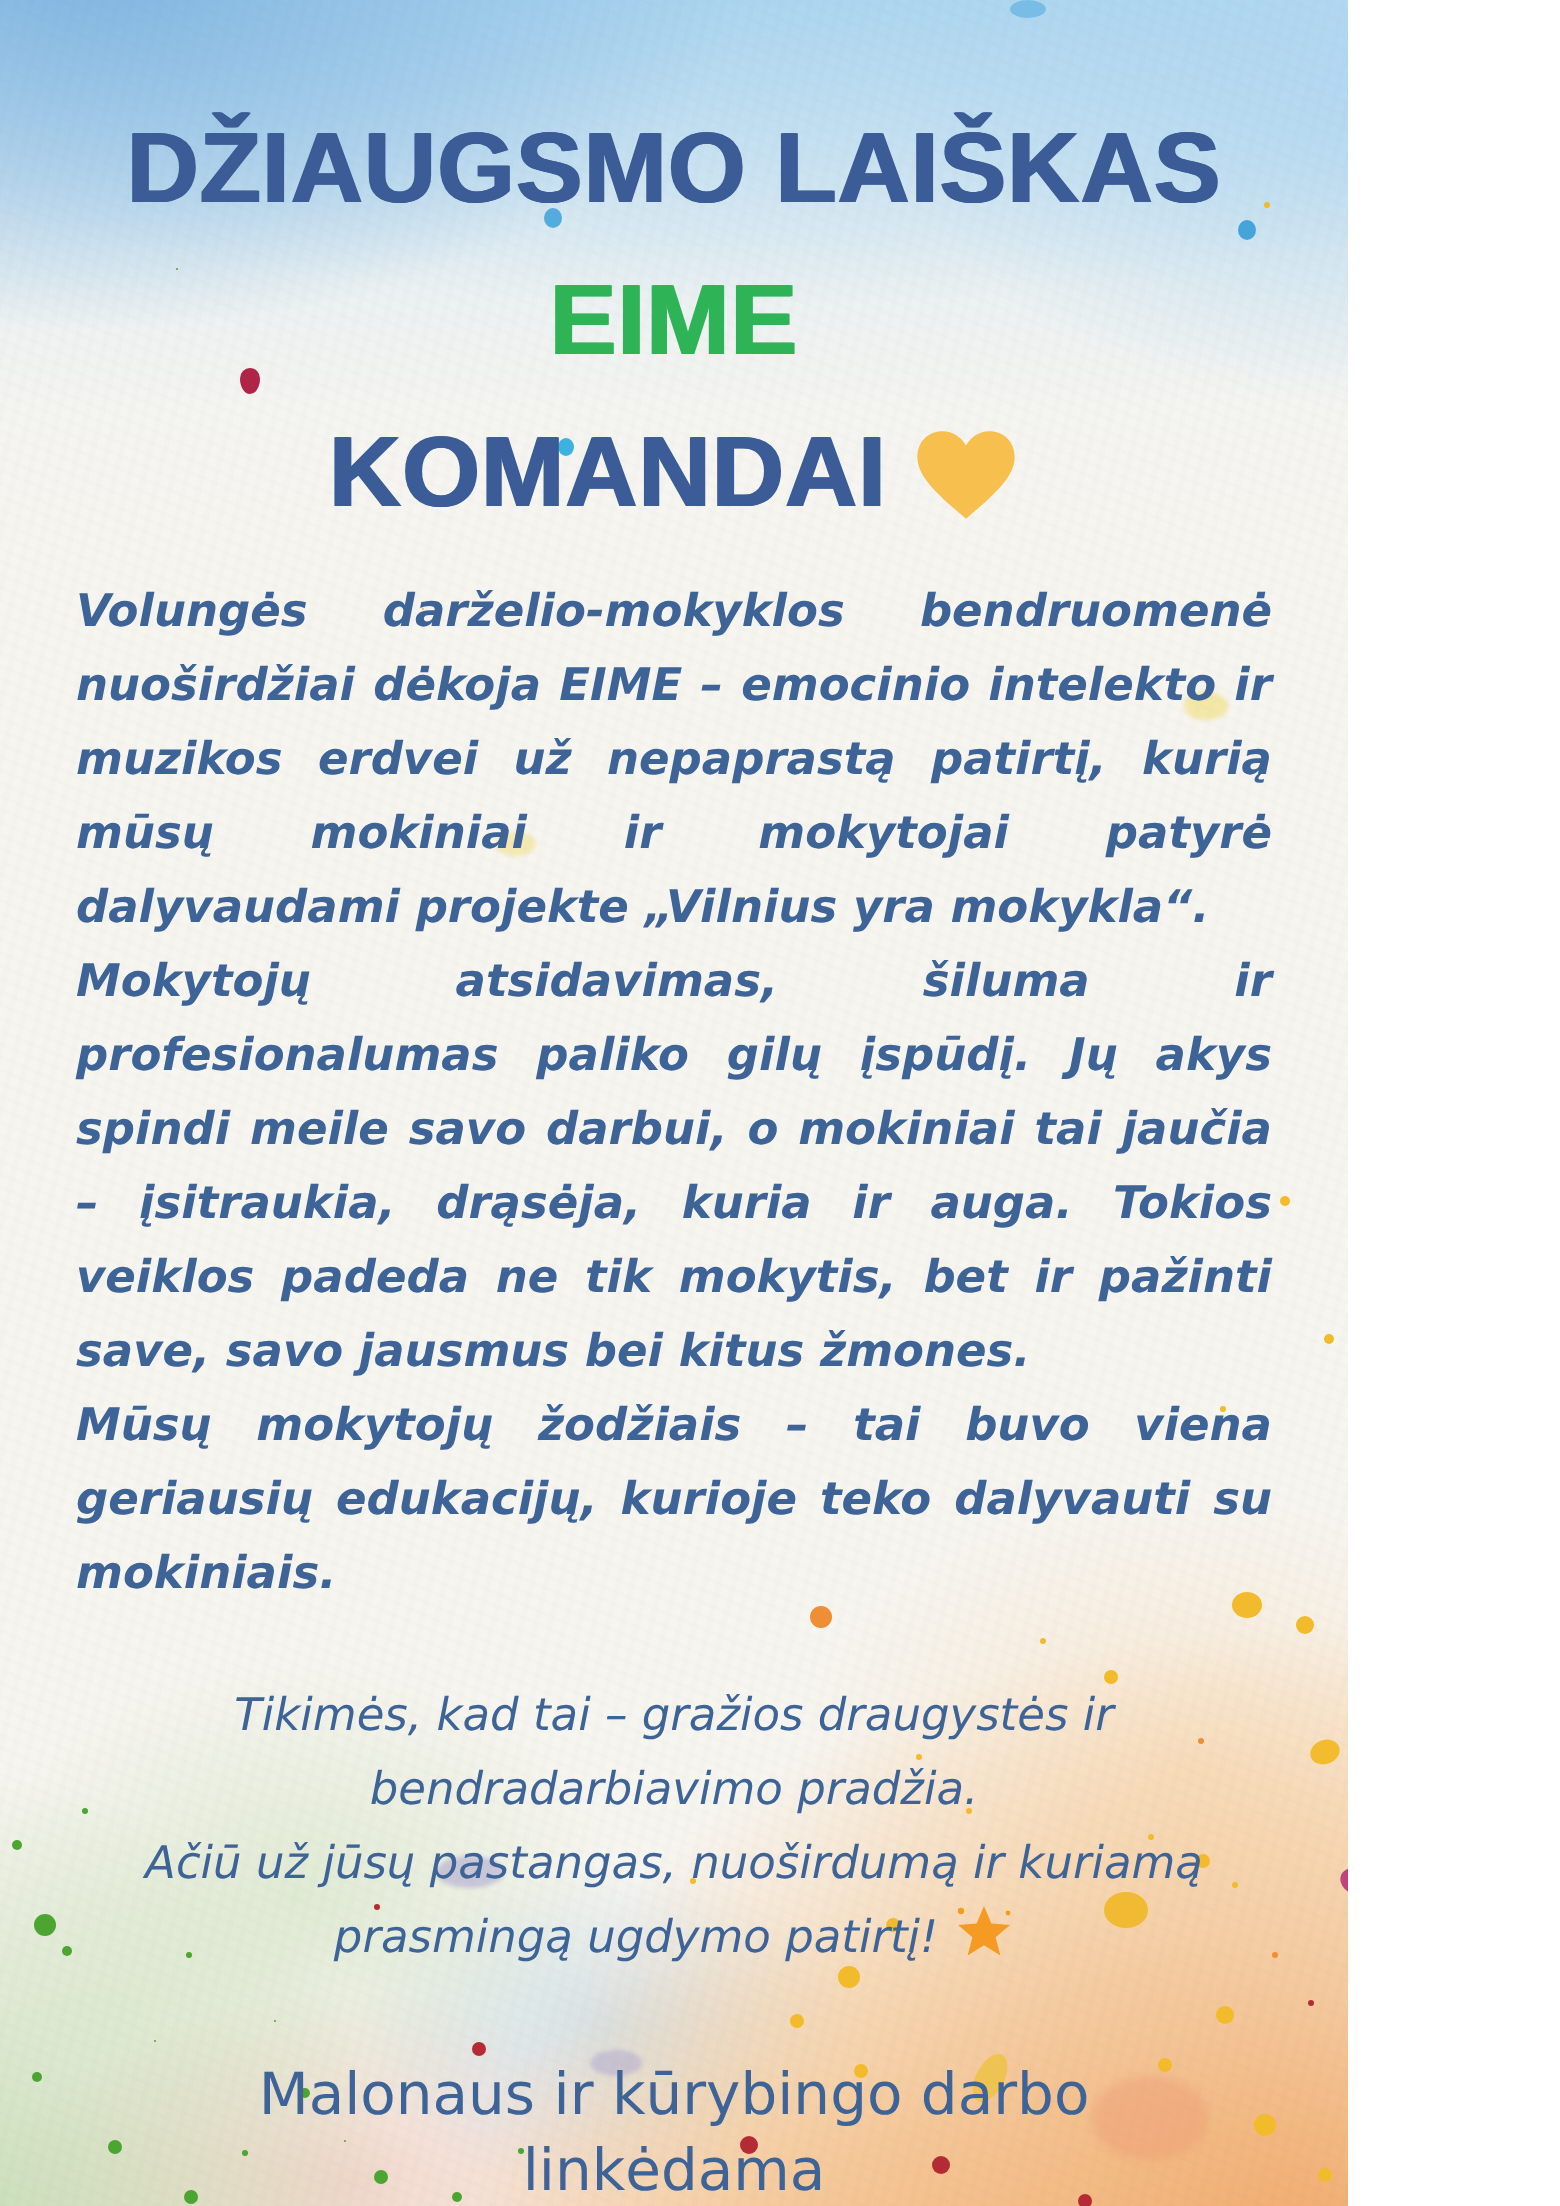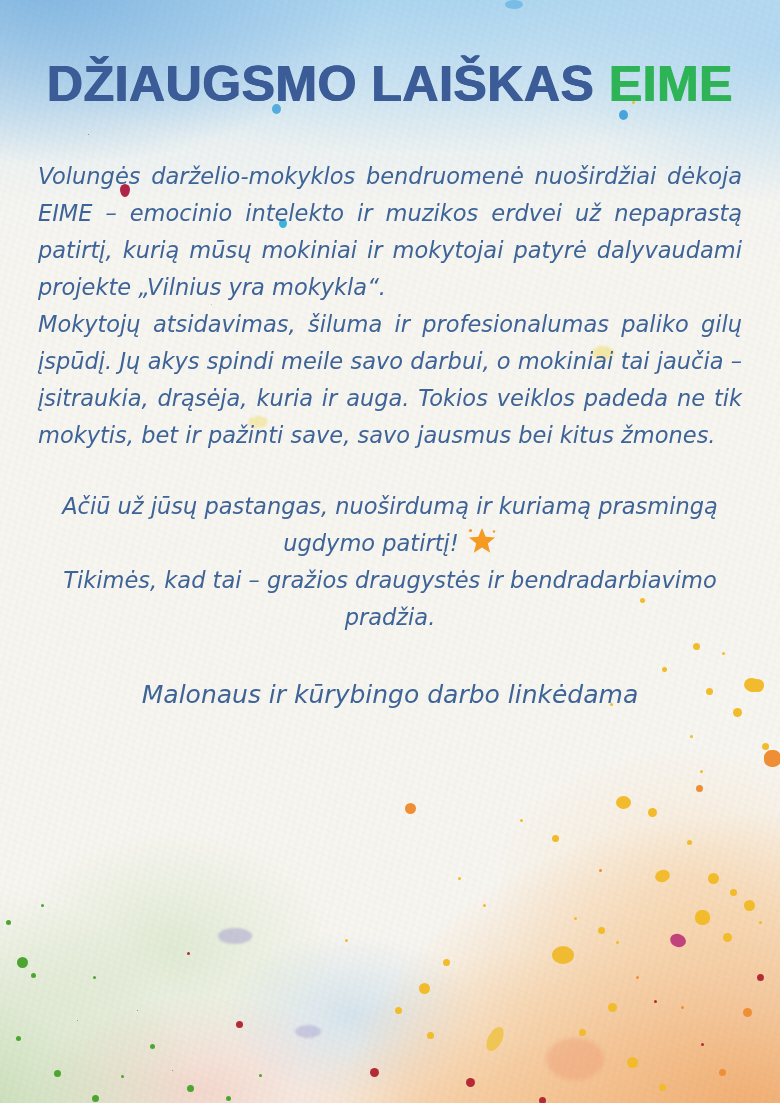--- a/index.html
+++ b/index.html
@@ -1,18 +1,18 @@
 <!DOCTYPE html>
 <html style="--title-blue: #3b5c96; --accent-green: #2eb457; --body-text: #3d6397; --heart: #f7c04e; --star: #f59a23;"><head>
 <meta charset="utf-8">
 <style>
   html,body{margin:0;padding:0;}
   body{width:780px;height:1103px;overflow:hidden;}
   .page{
-    position:relative;width:780px;height:1103px;
+    position:relative;width:674px;height:1103px;
     background:#f7f5f0;
     font-family:"DejaVu Sans",sans-serif;
     overflow:hidden;
   }
   
   .bg{
     position:absolute;inset:0;z-index:0;
     background:
       
       radial-gradient(ellipse 430px 240px at 6% -2%, rgba(110,170,220,.80), rgba(140,190,230,.45) 52%, rgba(160,200,235,0) 78%),
@@ -71,39 +71,39 @@
     font-family:"Liberation Sans","DejaVu Sans",sans-serif;
     font-weight:700;
     font-size:50px;
     line-height:76px;
     letter-spacing:.5px;
     color:var(--title-blue,#3b5c96);
     text-shadow:.6px 0 0 currentColor,-.6px 0 0 currentColor;
   }
   .t-accent{color:var(--accent-green,#2eb457);}
   .heart{vertical-align:-8px;margin-left:14px;}
-  .body-text{margin:36px 38px 0;}
+  .body-text{margin:14px 38px 0;font-weight:bold;}
   .body-text p{
     margin:0;
     font-style:italic;
     font-size:22.5px;
     line-height:37px;
     color:var(--body-text,#3d6397);
     text-align:justify;
   }
   .closing{margin:34px 34px 0;text-align:center;}
   .closing p{
     margin:0 auto;max-width:706px;
     font-style:italic;font-size:22.5px;line-height:37px;
     color:var(--body-text,#3d6397);
   }
   .star{vertical-align:-5px;margin-left:8px;}
   .signature{margin:40px 34px 0;text-align:center;}
   .signature p{
-    margin:16px;font-style:italic;font-size:25px;line-height:38px;
+    margin:16px;font-size:29px;line-height:38px;
     color:var(--body-text,#3d6397);
   }
 </style>
 </head>
 <body>
 
 <div class="page">
   <div class="bg"></div>
   <div class="paper"></div>
 
@@ -127,33 +127,39 @@
     <span class="blob" style="left:505px;top:0px;width:18px;height:9px;background:#79bde6;"></span>
     <span class="blob" style="left:279px;top:219px;width:8px;height:9px;background:#3cb3df;"></span>
     <span class="blob" style="left:592px;top:346px;width:22px;height:14px;background:rgba(240,214,80,.45);filter:blur(1px);"></span>
     <span class="blob" style="left:248px;top:416px;width:20px;height:12px;background:rgba(240,214,80,.40);filter:blur(1px);"></span>
   </div>
 
   <div class="content">
     <h1>
       <span>DŽIAUGSMO LAIŠKAS</span>
       <span class="t-accent">EIME</span><br>
+      <span style="white-space:nowrap;">
+        <span>KOMANDAI</span><svg class="heart" width="52" height="47" viewBox="0 0 32 29">
+            <path d="M16 28 C 8.5 21.5, 1 15.5, 1 9 C 1 4, 4.5 1, 8.8 1 C 11.8 1, 14.5 2.7, 16 5.4 C 17.5 2.7, 20.2 1, 23.2 1 C 27.5 1, 31 4, 31 9 C 31 15.5, 23.5 21.5, 16 28 Z" fill="#f7c04e"></path>
+          </svg>
+      </span>
     </h1>
 
     <div class="body-text">
       <p>Volungės darželio-mokyklos bendruomenė nuoširdžiai dėkoja EIME – emocinio intelekto ir muzikos erdvei už nepaprastą patirtį, kurią mūsų mokiniai ir mokytojai patyrė dalyvaudami projekte „Vilnius yra mokykla“.</p>
       <p>Mokytojų atsidavimas, šiluma ir profesionalumas paliko gilų įspūdį. Jų akys spindi meile savo darbui, o mokiniai tai jaučia – įsitraukia, drąsėja, kuria ir auga. Tokios veiklos padeda ne tik mokytis, bet ir pažinti save, savo jausmus bei kitus žmones.</p>
+      <p>Mūsų mokytojų žodžiais – tai buvo viena geriausių edukacijų, kurioje teko dalyvauti su mokiniais.</p>
     </div>
 
     <div class="closing">
+      <p>Tikimės, kad tai – gražios draugystės ir bendradarbiavimo pradžia.</p>
       <p><span>Ačiū už jūsų pastangas, nuoširdumą ir kuriamą prasmingą ugdymo patirtį!</span><svg class="star" width="30" height="30" viewBox="0 0 30 30">
             <path d="M15 2 L18.7 10.8 28 11.5 20.8 17.6 23.2 26.8 15 21.6 6.8 26.8 9.2 17.6 2 11.5 11.3 10.8 Z" fill="#f59a23"></path>
             <circle cx="3.5" cy="4.5" r="1.6" fill="#f59a23"></circle>
             <circle cx="27" cy="5.5" r="1.2" fill="#f59a23"></circle>
           </svg></p>
-      <p>Tikimės, kad tai – gražios draugystės ir bendradarbiavimo pradžia.</p>
     </div>
 
     <div class="signature">
       <p>Malonaus ir kūrybingo darbo linkėdama</p>
     </div>
   </div>
 </div>
 
 </body></html>

